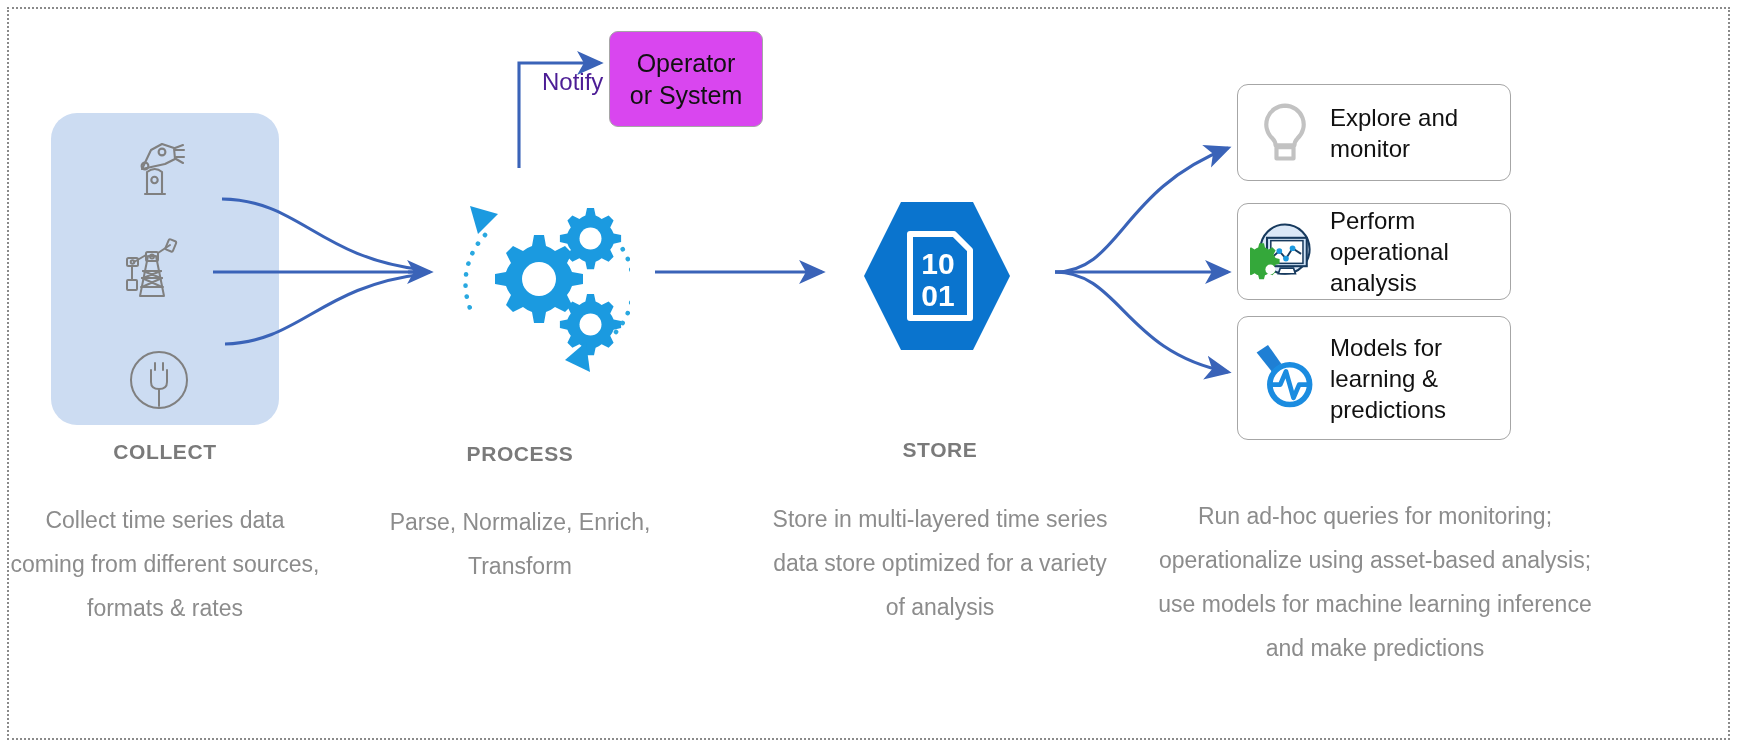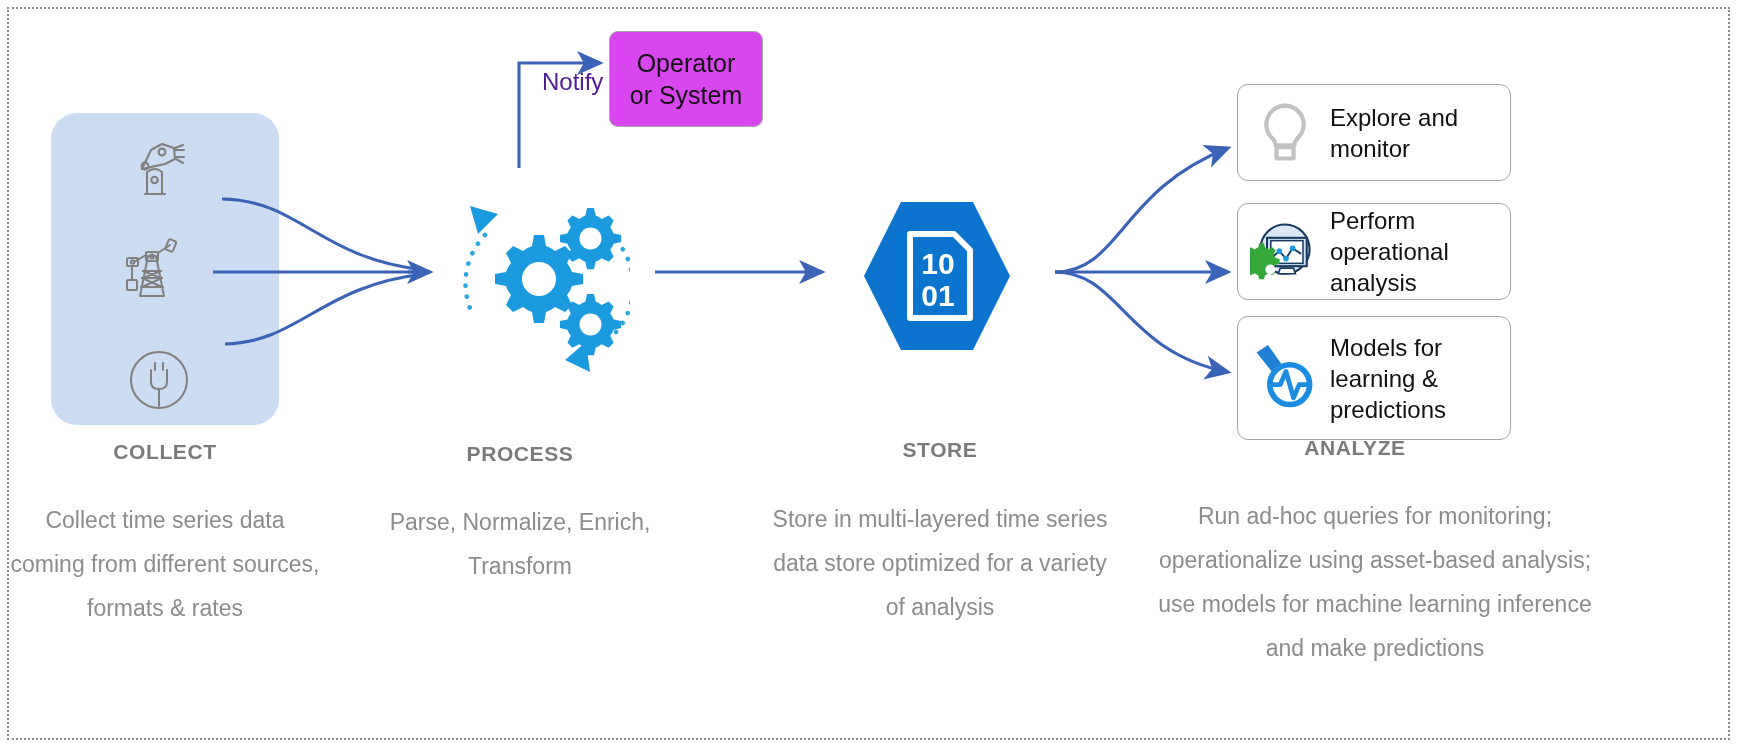--- a/index.html
+++ b/index.html
@@ -239,21 +239,20 @@
     <div class="analyze-icon">
       <svg viewBox="0 0 74 74" width="70" height="70">
         <path d="M7 10 L19 2 L33 22 L23 30 Z" fill="#1f7fd4"></path>
         <circle cx="42" cy="44" r="21" fill="none" stroke="#1b8ce0" stroke-width="6"></circle>
         <path d="M22 44 L32 44 L38 30 L46 58 L52 44 L62 44" fill="none" stroke="#1b8ce0" stroke-width="5" stroke-linejoin="round" stroke-linecap="round"></path>
       </svg>
     </div>
     <div class="analyze-label">Models for learning &amp; predictions</div>
   </div>
 
-  <div class="stage-title" id="analyze-title">ANALYZE</div>
   <div class="stage-desc" id="analyze-desc">Run ad-hoc queries for monitoring; operationalize using asset-based analysis; use models for machine learning inference and make predictions</div>
 
   <svg id="wire-layer">
     <defs>
       <marker id="ah-blue" markerWidth="9" markerHeight="9" refX="7.4" refY="4.5" orient="auto">
         <path d="M0,0.6 L8.6,4.5 L0,8.4 L2.2,4.5 Z" fill="#3a63b8"></path>
       </marker>
       <marker id="ah-blue2" markerWidth="9" markerHeight="9" refX="7.4" refY="4.5" orient="auto">
         <path d="M0,0.6 L8.6,4.5 L0,8.4 L2.2,4.5 Z" fill="#3a63b8"></path>
       </marker>

